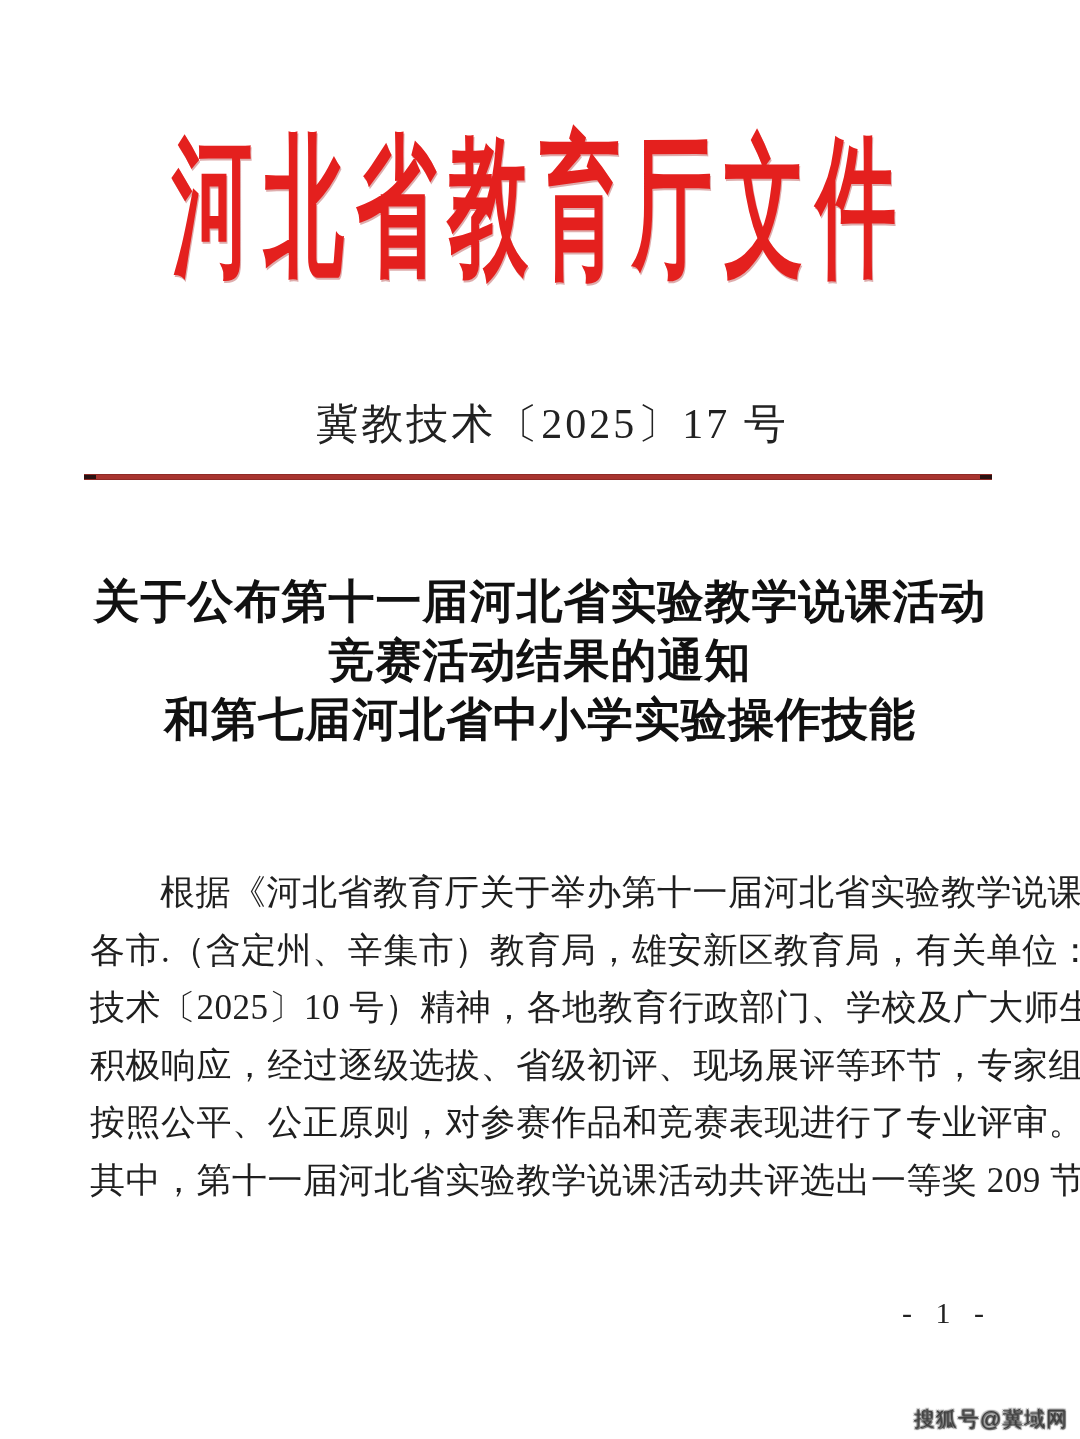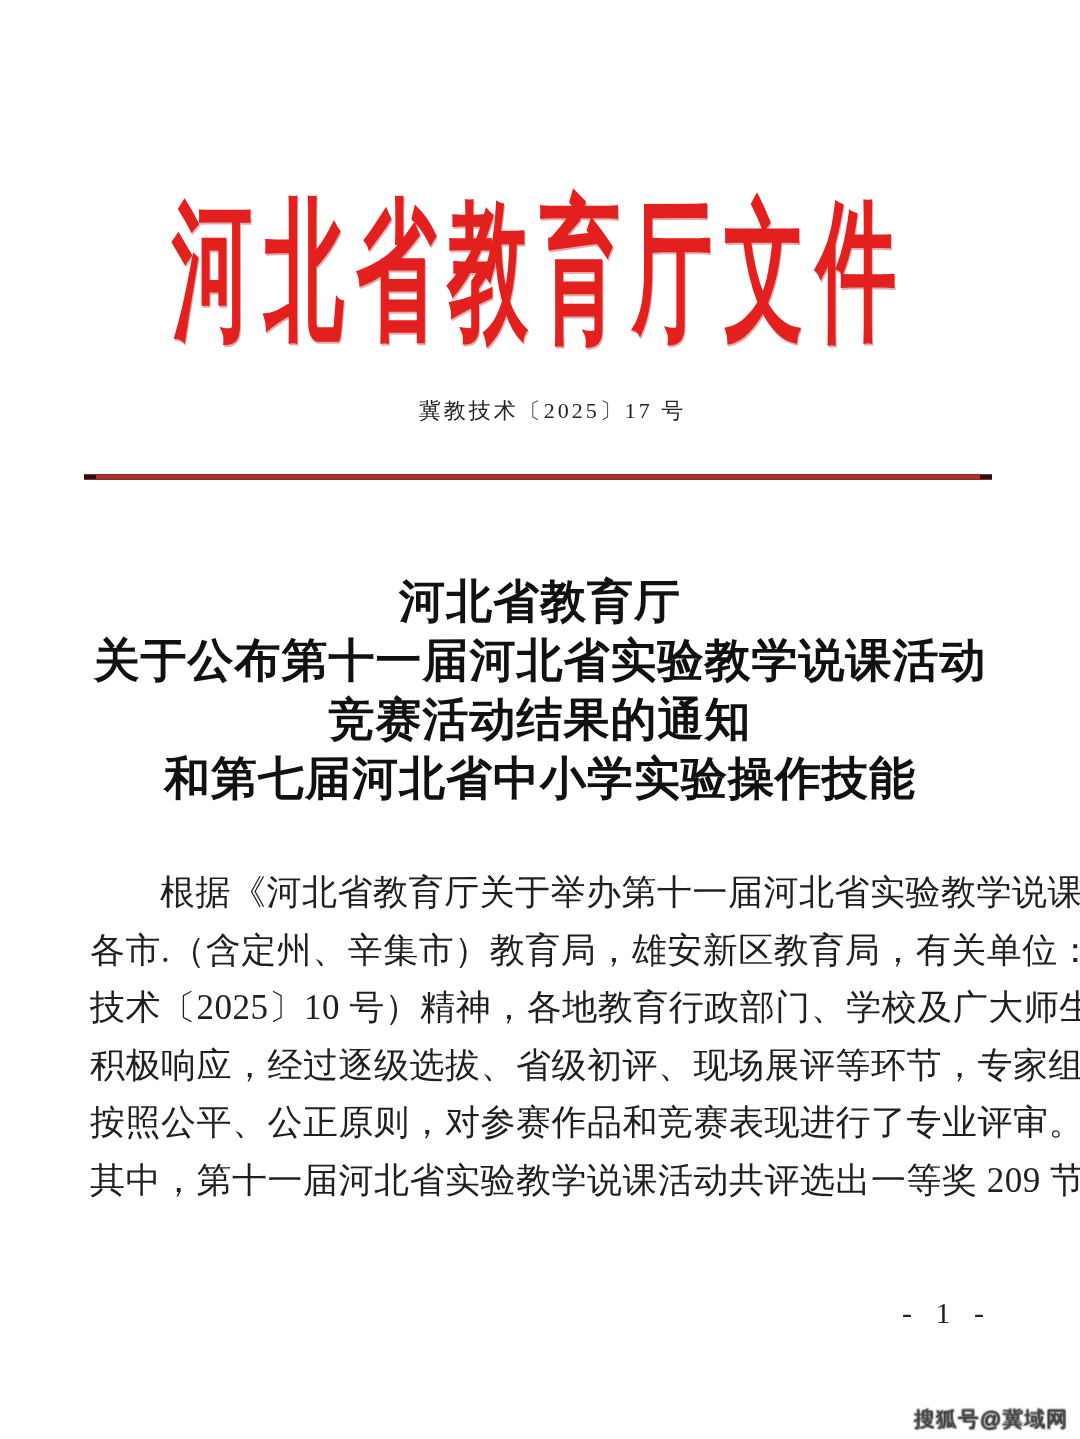--- a/index.html
+++ b/index.html
@@ -13,39 +13,39 @@
     overflow: hidden;
     font-family: "Liberation Serif", "DejaVu Serif", serif;
     color: #1c1c1c;
   }
   
   .banner {
     position: absolute;
     top: 156px; left: 0; right: 0;
     height: 172px;
     display: flex;
-    align-items: flex-end;
+    align-items: flex-start;
     justify-content: center;
   }
   .banner-text {
     font-size: 80px;
     font-weight: bold;
     color: #e4201e;
     letter-spacing: 12px;
     white-space: nowrap;
     transform: scaleY(1.9);
     transform-origin: center;
     text-shadow: 1px 1px 0 rgba(160,20,20,0.35);
   }
   
   .doc-number {
     position: absolute;
     top: 396px; left: 0; right: 0;
     text-align: center;
-    font-size: 22px;
+    font-size: 42px;
     letter-spacing: 3px;
     color: #222;
     font-family: "Liberation Serif", "DejaVu Serif", serif;
     margin-left: 25px;
   }
   
   .red-rule {
     position: absolute;
     top: 474px; left: 84px; right: 88px;
     height: 6px;
@@ -117,21 +117,20 @@
 
   <div class="banner">
     <div class="banner-text">河北省教育厅文件</div>
   </div>
 
   <div class="doc-number">冀教技术〔2025〕17 号</div>
 
   <div class="red-rule"></div>
 
   <div class="title-block">
-    <div>河北省教育厅</div>
     <div>关于公布第十一届河北省实验教学说课活动</div>
     <div>竞赛活动结果的通知</div>
     <div>和第七届河北省中小学实验操作技能</div>
   </div>
 
   <div class="body-block">
     <div class="body-line indent">根据《河北省教育厅关于举办第十一届河北省实验教学说课</div>
     <div class="body-line">各市.（含定州、辛集市）教育局，雄安新区教育局，有关单位：</div>
     <div class="body-line">技术〔2025〕10 号）精神，各地教育行政部门、学校及广大师生</div>
     <div class="body-line">积极响应，经过逐级选拔、省级初评、现场展评等环节，专家组</div>

